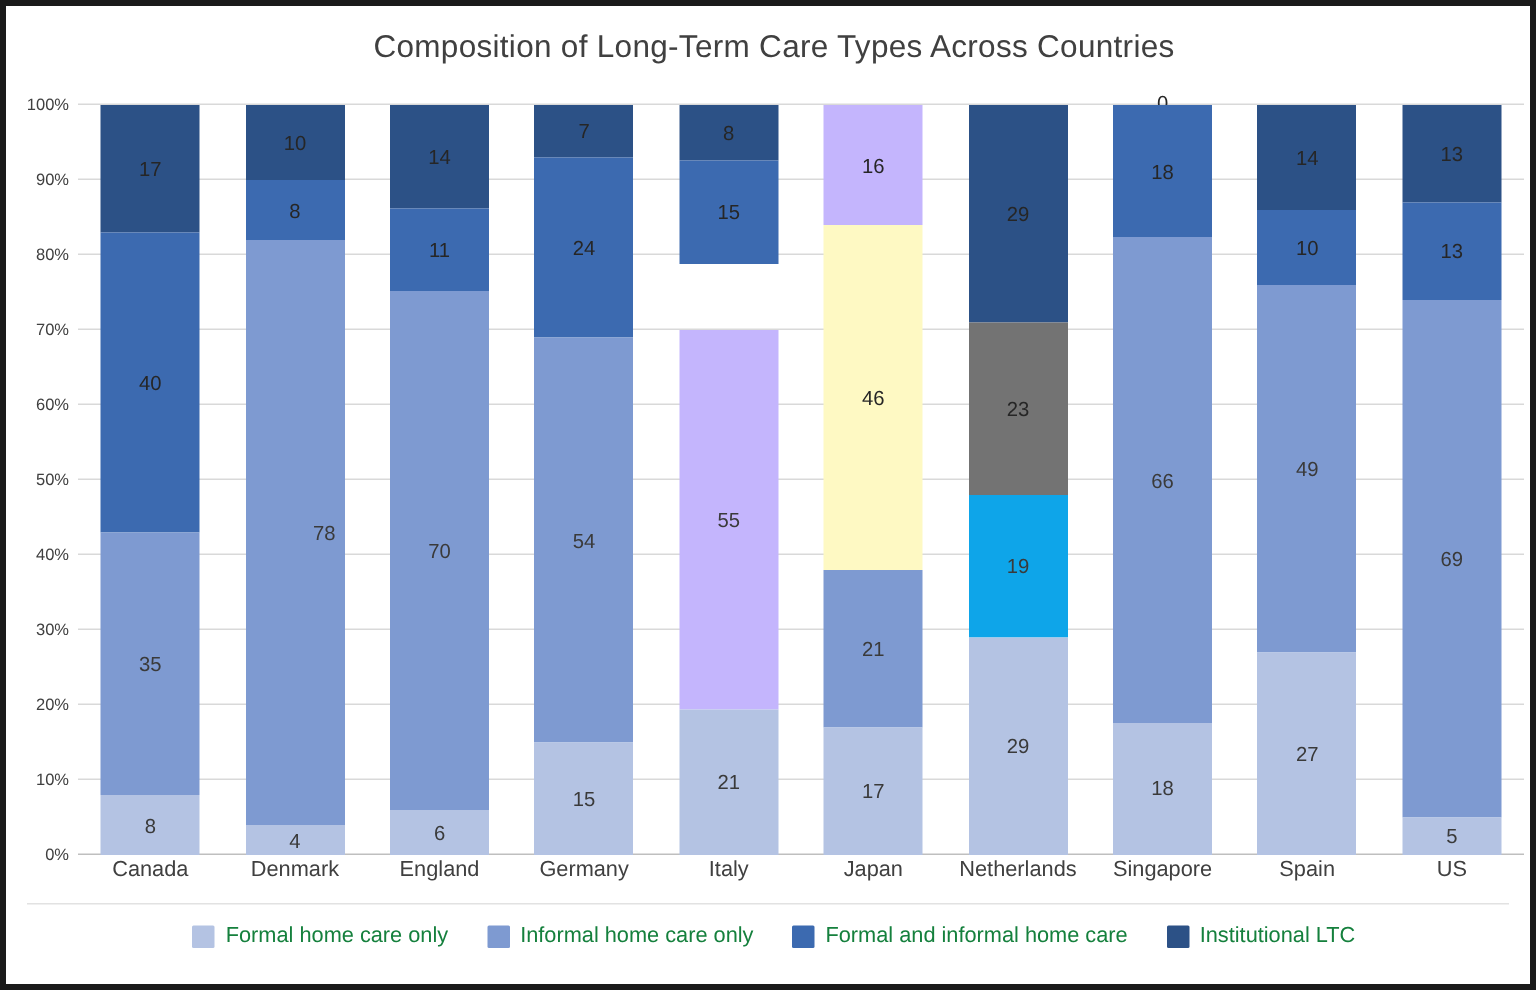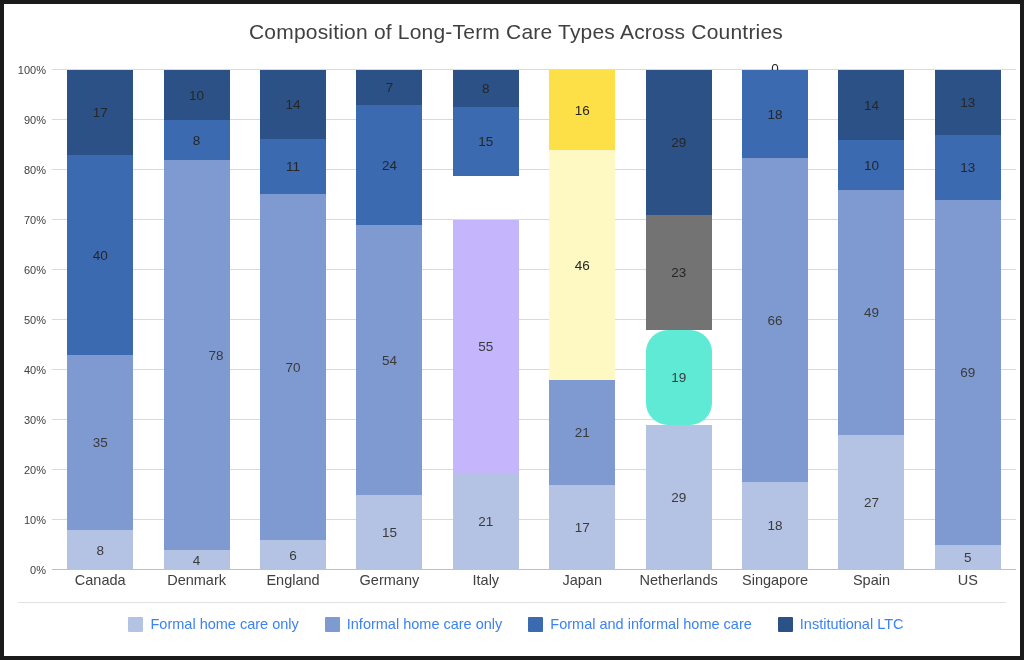--- a/index.html
+++ b/index.html
@@ -122,21 +122,21 @@
     display: flex;
     align-items: center;
     gap: 7px;
   }
   .legend-swatch {
     width: 15px; height: 15px;
     border-radius: 1px;
   }
   .legend-text {
     font-size: 14.5px;
-    color: #3b82f6;
+    color: #15803d;
   }
   #legend-divider {
     position: absolute;
     left: 14px; right: 14px;
     top: 598px;
     height: 1px;
     background: #e2e2e2;
   }
 </style>
 </head>
@@ -247,21 +247,21 @@
             <div class="seg" style="background: #c4b5fd; height: 55%; margin-top: 44px;">
               <span class="seg-label">55</span>
             </div>
             <div class="seg" style="background: rgb(180, 195, 227); height: 21%;">
               <span class="seg-label">21</span>
             </div>
           </div>
         </div>
         <div class="bar-group">
           <div class="bar-stack">
-            <div class="seg dark" style="background: #fde047; height: 16%;">
+            <div class="seg dark" style="background: #c4b5fd; height: 16%;">
               <span class="seg-label">16</span>
             </div>
             <div class="seg dark" style="background: #fef9c3; height: 46%; text-align: center;">
               <span class="seg-label">46</span>
             </div>
             <div class="seg" style="background: rgb(126, 154, 209); height: 21%;">
               <span class="seg-label">21</span>
             </div>
             <div class="seg" style="background: rgb(180, 195, 227); height: 17%;">
               <span class="seg-label">17</span>
@@ -269,21 +269,21 @@
           </div>
         </div>
         <div class="bar-group">
           <div class="bar-stack">
             <div class="seg dark" style="background: rgb(44, 81, 134); height: 29%;">
               <span class="seg-label">29</span>
             </div>
             <div class="seg dark" style="background: #737373; height: 23%;">
               <span class="seg-label">23</span>
             </div>
-            <div class="seg" style="background: #5eead4; height: 19%; border-radius: 22px;">
+            <div class="seg" style="background: #0ea5e9; height: 19%;">
               <span class="seg-label">19</span>
             </div>
             <div class="seg" style="background: rgb(180, 195, 227); height: 29%;">
               <span class="seg-label">29</span>
             </div>
           </div>
         </div>
         <div class="bar-group">
           <div class="bar-stack">
             <div class="seg dark zero-height" style="background: rgb(44, 81, 134); height: 0%;">

